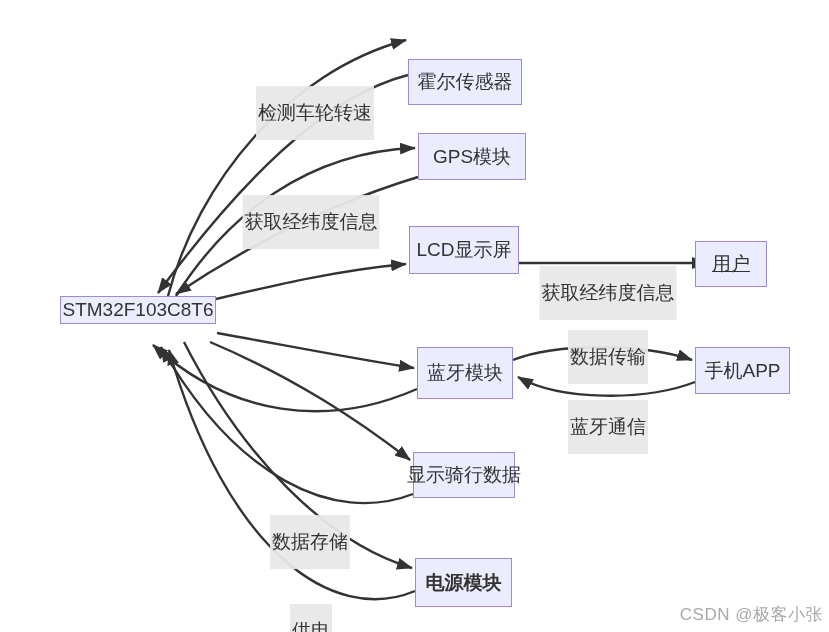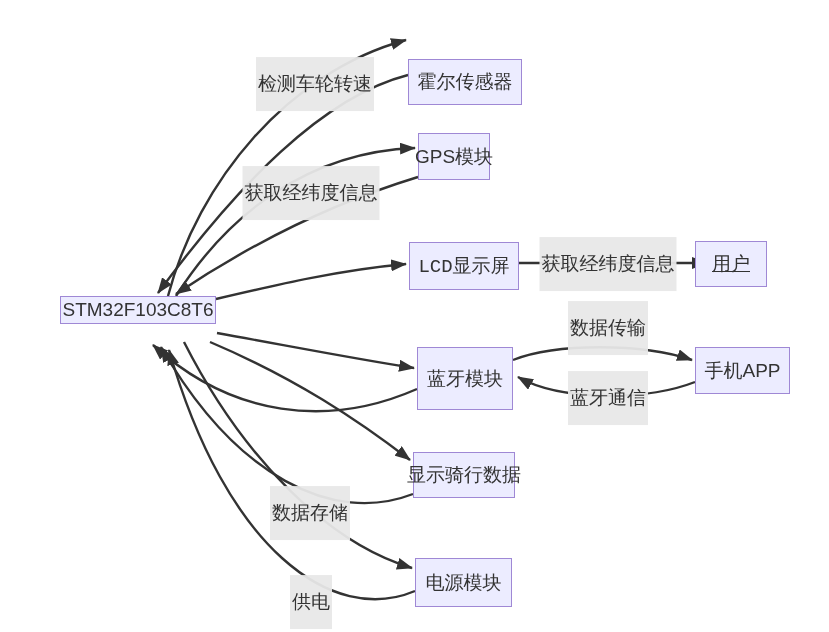--- a/index.html
+++ b/index.html
@@ -34,20 +34,21 @@
   .edge-label{
     position:absolute;
     transform:translate(-50%,-50%);
     background:var(--label-bg);
     color:var(--text-color);
     font-size:19px;
     line-height:1.15;
     padding:16px 2px;
     white-space:nowrap;
     z-index:2;
+    margin-top:29px;
   }
   .watermark{
     position:absolute;
     right:6px;bottom:6px;
     color:var(--watermark-color);
     font-size:17px;
     letter-spacing:0.5px;
     z-index:4;
   }
 </style>
@@ -81,21 +82,22 @@
   <div class="edge-label" style="left: 315px; top: 84px;">检测车轮转速</div>
   <div class="edge-label" style="left: 311px; top: 193px;">获取经纬度信息</div>
   <div class="edge-label" style="left: 608px; top: 264px;">获取经纬度信息</div>
   <div class="edge-label" style="left: 608px; top: 328px;">数据传输</div>
   <div class="edge-label" style="left: 608px; top: 398px;">蓝牙通信</div>
   <div class="edge-label" style="left: 310px; top: 513px; font-family: Liberation Serif, serif;">数据存储</div>
   <div class="edge-label" style="left: 311px; top: 602px;">供电</div>
 
   <div class="node" style="left: 60px; top: 296px; width: 156px; height: 28px;">STM32F103C8T6</div>
   <div class="node" style="left: 408px; top: 27px; width: 114px; height: 46px; margin-top: 32px;">霍尔传感器</div>
-  <div class="node" style="left: 418px; top: 133px; width: 72px; height: 47px;">GPS模块</div>
-  <div class="node" style="left: 409px; top: 242px; width: 110px; height: 48px; font-family: Liberation Mono, monospace;">LCD显示屏</div>
+  <div class="node" style="left: 418px; top: 133px; width: 108px; height: 47px;">GPS模块</div>
+  <div class="node" style="left: 409px; top: 226px; width: 110px; height: 48px;">LCD显示屏</div>
   <div class="node" style="left: 695px; top: 241px; width: 72px; height: 46px; text-decoration: underline;">用户</div>
-  <div class="node" style="left: 417px; top: 347px; width: 96px; height: 63px;">蓝牙模块</div>
+  <div class="node" style="left: 417px; top: 347px; width: 96px; height: 52px;">蓝牙模块</div>
   <div class="node" style="left: 695px; top: 347px; width: 95px; height: 47px;">手机APP</div>
   <div class="node" style="left: 413px; top: 452px; width: 102px; height: 46px;">显示骑行数据</div>
-  <div class="node" style="left: 415px; top: 558px; width: 97px; height: 49px;">电源模块</div>
+  <div class="node" style="left: 415px; top: 558px; width: 97px; height: 49px; font-weight: bold;">电源模块</div>
 
+  <div class="watermark">CSDN @极客小张</div>
 </div>
 
 </body></html>

